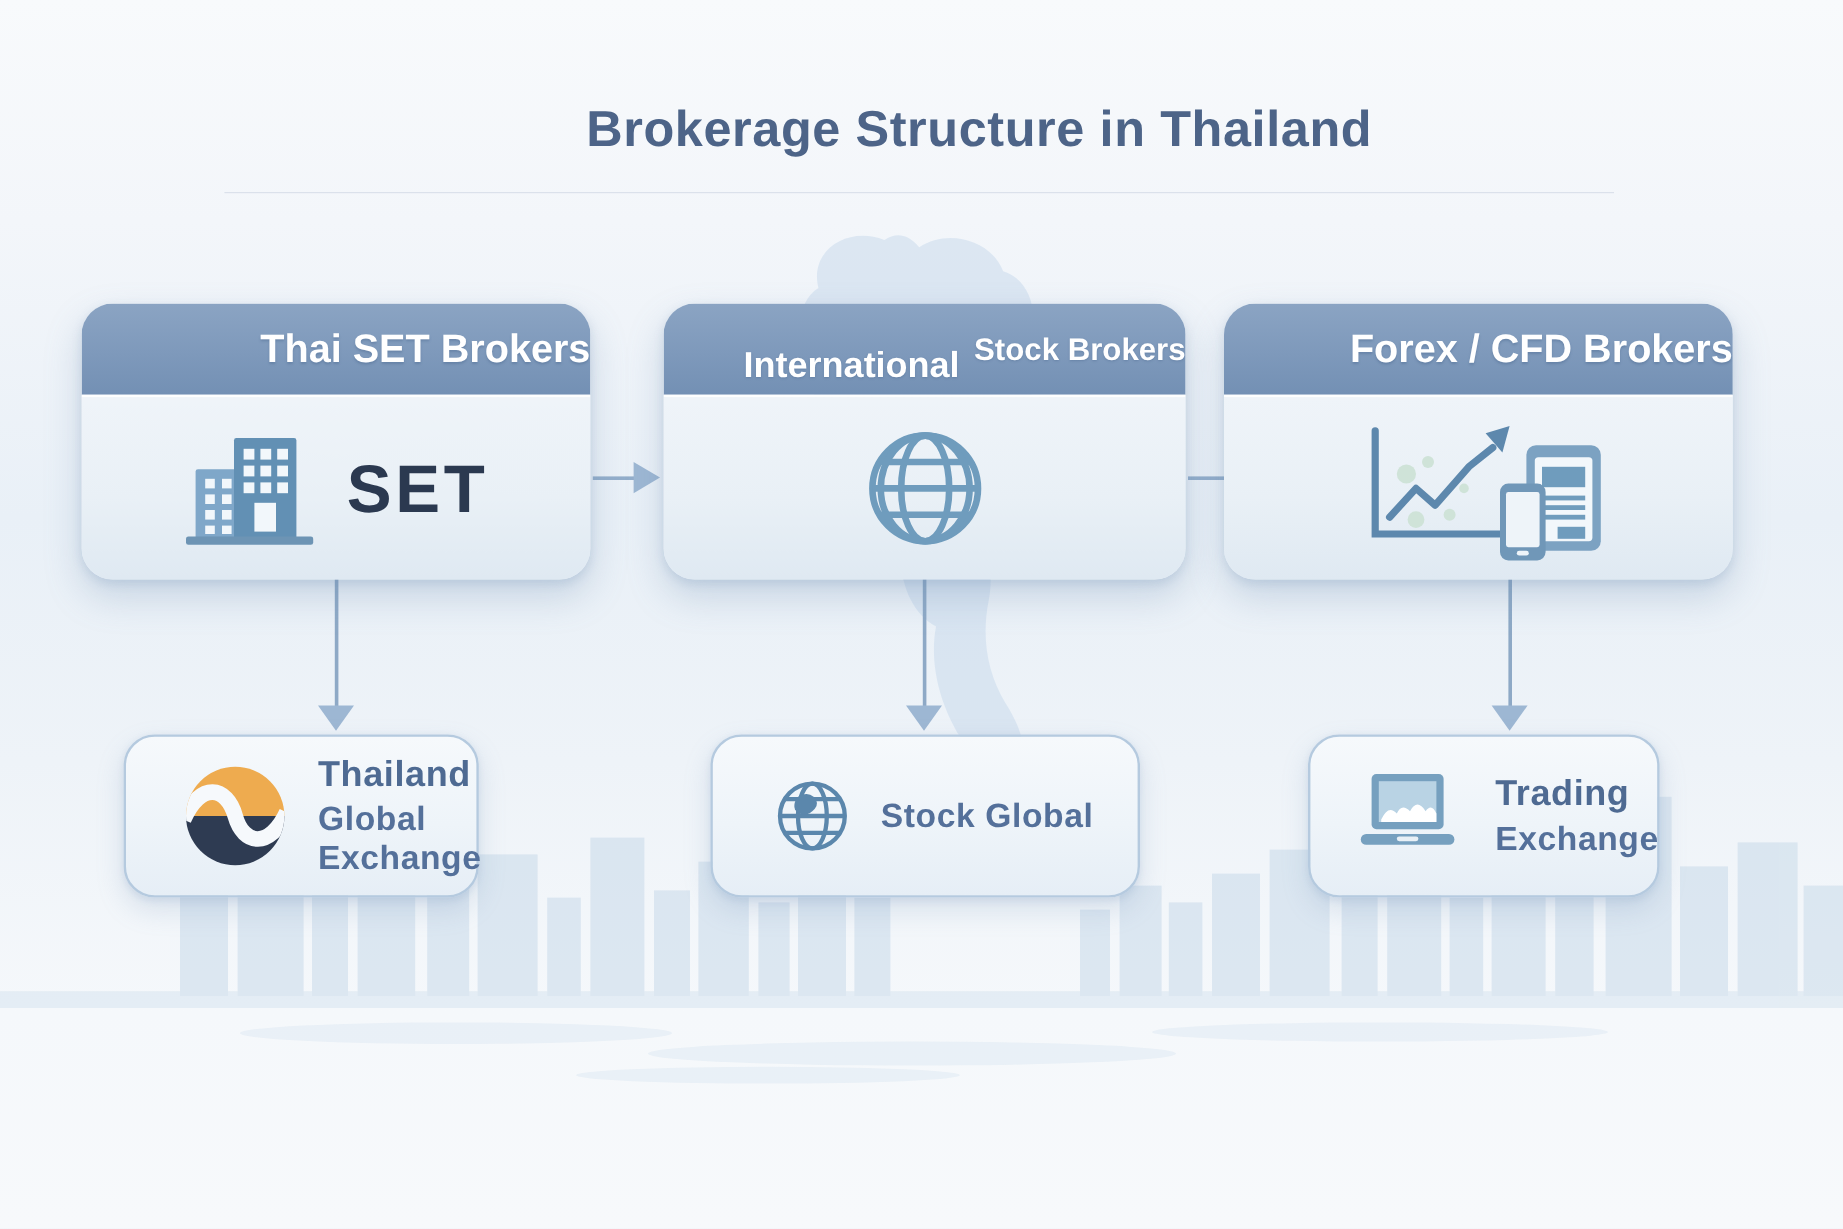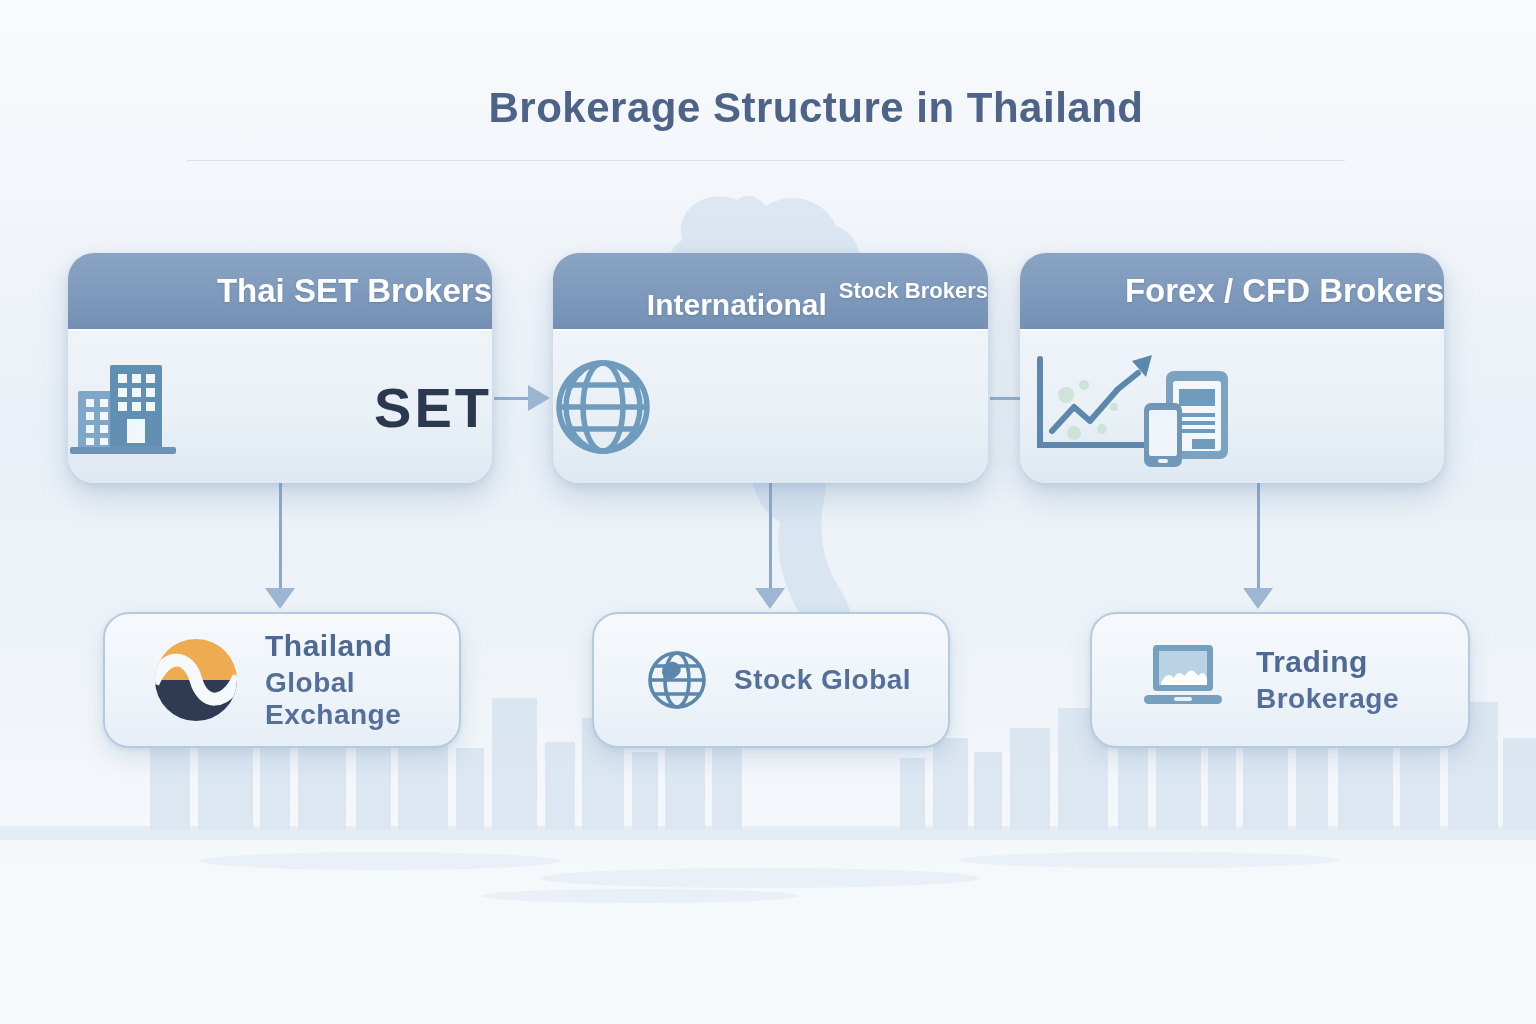--- a/index.html
+++ b/index.html
@@ -21,28 +21,28 @@
   .card{
     position:absolute;top:253px;height:230px;border-radius:26px;overflow:hidden;z-index:2;
     box-shadow:0 14px 30px rgba(108,140,176,.28),0 3px 8px rgba(108,140,176,.18);
   }
   .card-header{
     height:76px;display:flex;align-items:center;justify-content:flex-end;
     background:linear-gradient(180deg,#8ba4c3 0%,#7e99bb 55%,#7390b4 100%);
     color:#fff;text-shadow:0 1px 2px rgba(55,85,125,.3);
   }
   .card-body{
-    height:152px;display:flex;align-items:center;justify-content:space-between;gap:24px;
+    height:152px;display:flex;align-items:center;justify-content:center;gap:24px;
     background:linear-gradient(180deg,#eff4f9 0%,#e9f0f6 55%,#dfe9f2 100%);
     border-top:2px solid rgba(255,255,255,.92);
   }
   .hdr-main,.hdr-sub{font-weight:bold;}
   .h-lg{font-size:33px;}
   .h-md{font-size:30px;margin-top:28px;}
-  .h-sm{font-size:22px;}
+  .h-sm{font-size:26px;}
   .hdr-sub:not(:empty){margin-left:12px;}
   .set-label{font-size:56px;font-weight:bold;color:#2b3950;letter-spacing:3px;}
   
   .h-arrow{position:absolute;top:385px;width:58px;height:26px;z-index:1;}
   .h-line{position:absolute;left:0;top:11.5px;width:36px;height:3px;background:#93aecb;}
   .h-head{position:absolute;left:34px;top:0;width:0;height:0;
     border-top:13px solid transparent;border-bottom:13px solid transparent;border-left:22px solid #9db7d3;}
   .v-arrow{position:absolute;top:483px;width:32px;height:127px;z-index:1;}
   .v-line{position:absolute;left:15px;top:0;width:2.5px;height:106px;background:#8ea9c6;}
   .v-head{position:absolute;left:1px;top:105px;width:0;height:0;
@@ -216,21 +216,21 @@
   </div>
   <div class="v-arrow" style="left:754px;">
     <span class="v-line"></span>
       <span class="v-head"></span>
   </div>
   <div class="v-arrow" style="left:1242px;">
     <span class="v-line"></span>
       <span class="v-head"></span>
   </div>
 
-  <div class="bbox" style="left:103px;width:358px;padding-left:48px;">
+  <div class="bbox" style="left:103px;width:296px;padding-left:48px;">
     <span class="bicon">
       <svg width="86" height="86" viewBox="0 0 86 86">
         <defs>
             <clipPath id="setClip">
               <circle cx="43" cy="43" r="41"></circle>
             </clipPath>
           </defs>
         <g clip-path="url(#setClip)">
           <rect x="0" y="0" width="86" height="43" fill="#eeab4f"></rect>
           <rect x="0" y="43" width="86" height="43" fill="#2e3b52"></rect>
@@ -255,29 +255,29 @@
           <path d="M8 45 H54"></path>
         </g>
         <path d="M18 16 q8 -6 14 -1 q5 5 1 10 q-6 7 -13 4 q-7 -4 -2 -13 Z" fill="#5b87ac"></path>
       </svg>
     </span>
     <div class="btext">
       <div class="bline2">Stock Global</div>
     </div>
   </div>
 
-  <div class="bbox" style="left:1090px;width:380px;padding-left:44px;">
+  <div class="bbox" style="left:1090px;width:293px;padding-left:34px;">
     <span class="bicon">
       <svg width="94" height="76" viewBox="0 0 94 76">
         <rect x="17" y="3" width="60" height="46" rx="4" fill="#76a0bf"></rect>
         <rect x="23" y="9" width="48" height="34" fill="#b9d3e4"></rect>
         <path d="M25 41 q6 -13 13 -5 q4 -9 11 -2 q6 -11 13 0 q5 -7 9 2 l0 7 l-46 0 Z" fill="#ffffff"></path>
         <rect x="8" y="53" width="78" height="9" rx="4.5" fill="#76a0bf"></rect>
         <rect x="38" y="55" width="18" height="4" rx="2" fill="#e8f0f6"></rect>
       </svg>
     </span>
     <div class="btext">
       <div class="bline1">Trading</div>
-      <div class="bline2">Brokerage</div>
+      <div class="bline2">Exchange</div>
     </div>
   </div>
 
 </div>
 
 </body></html>

